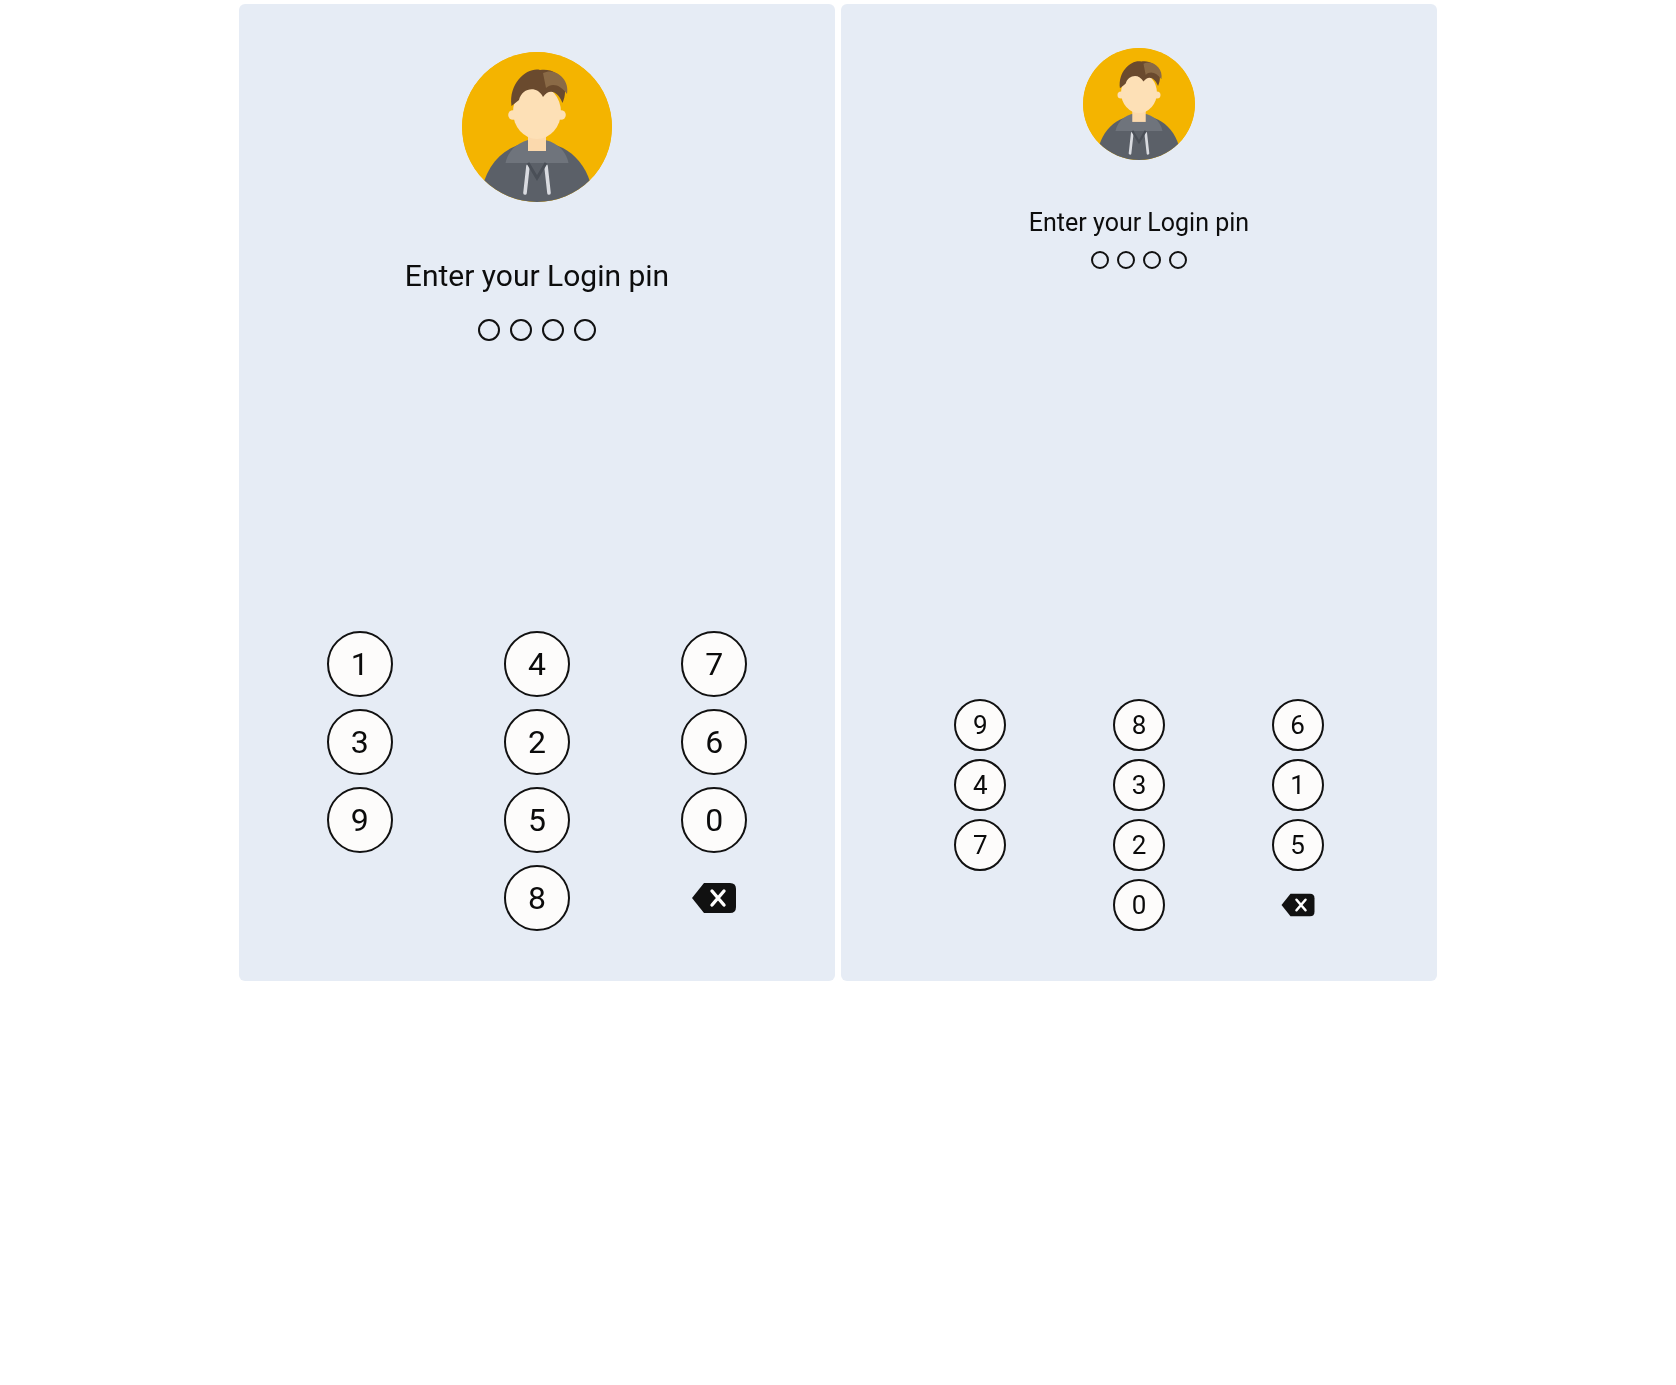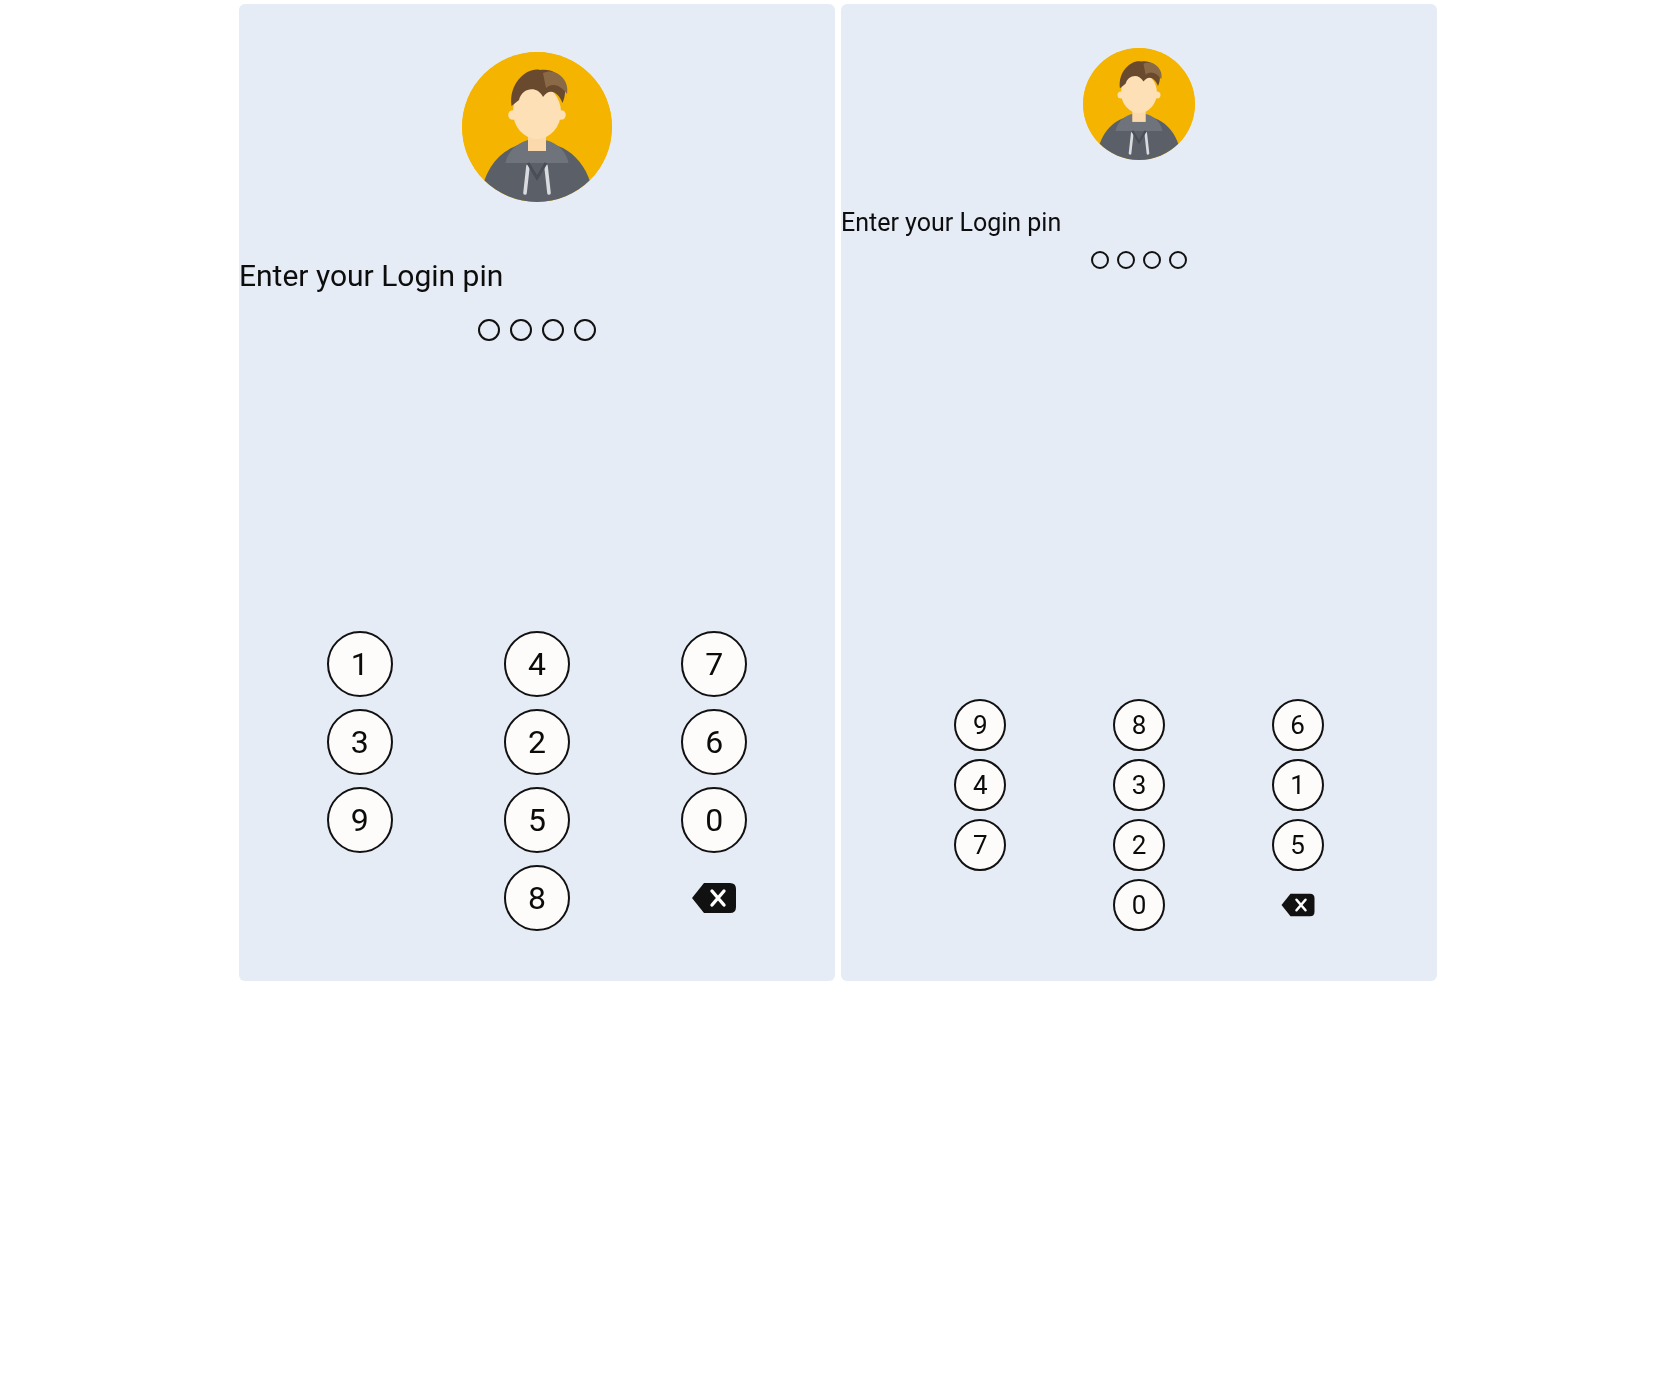--- a/index.html
+++ b/index.html
@@ -43,21 +43,21 @@
     background: #f4b400;
     position: relative;
     overflow: hidden;
   }
   .avatar-large { width: 150px; height: 150px; margin-top: 48px; }
   .avatar-small { width: 112px; height: 112px; margin-top: 44px; }
 
   .avatar svg { width: 100%; height: 100%; display: block; }
 
   .title {
-    text-align: left;
+    text-align: center;
     color: #0d0d0d;
     font-weight: 400;
   }
   .title-large { font-size: 30px; margin-top: 56px; }
   .title-small { font-size: 25px; margin-top: 48px; }
 
   .pin-dots {
     display: flex;
     justify-content: center;
     gap: 10px;

